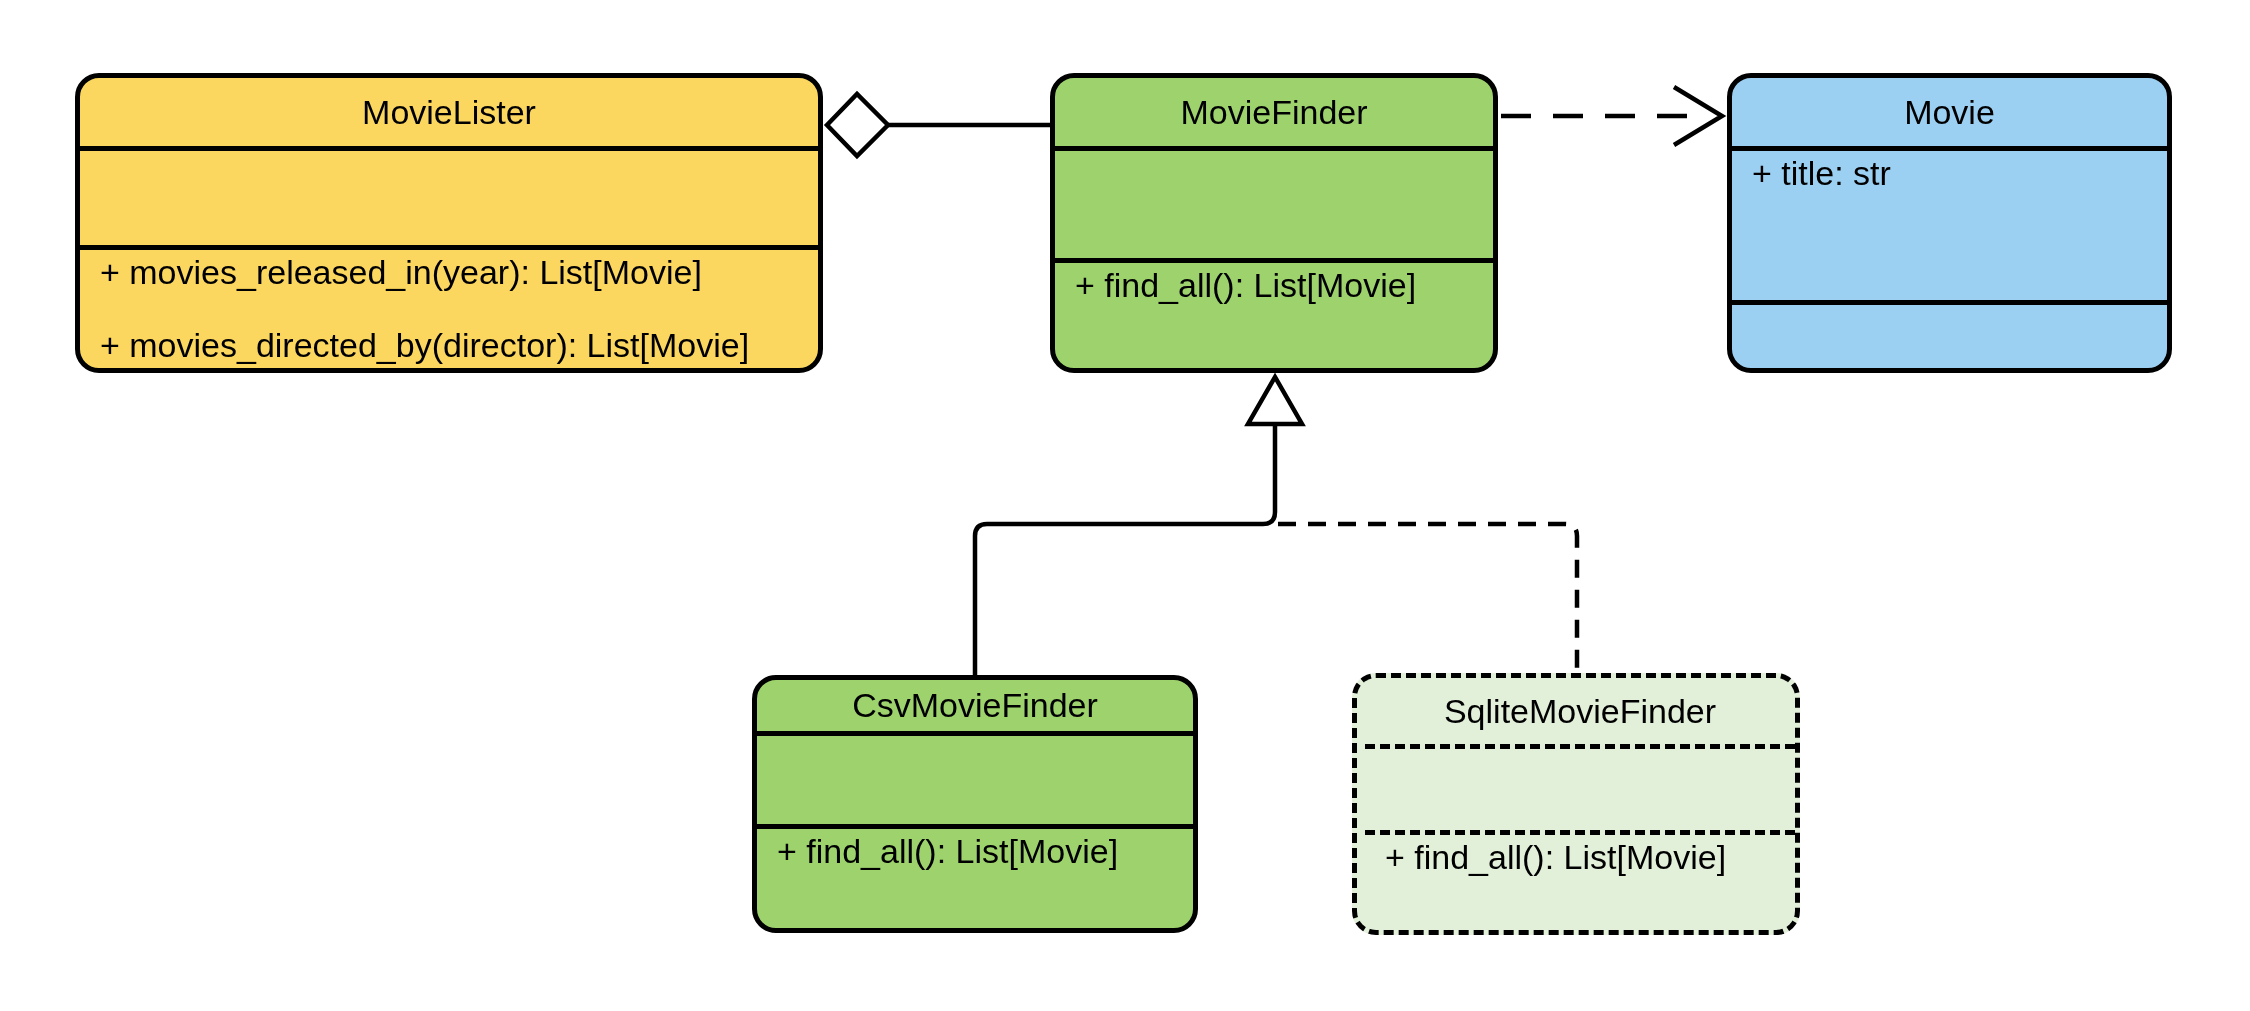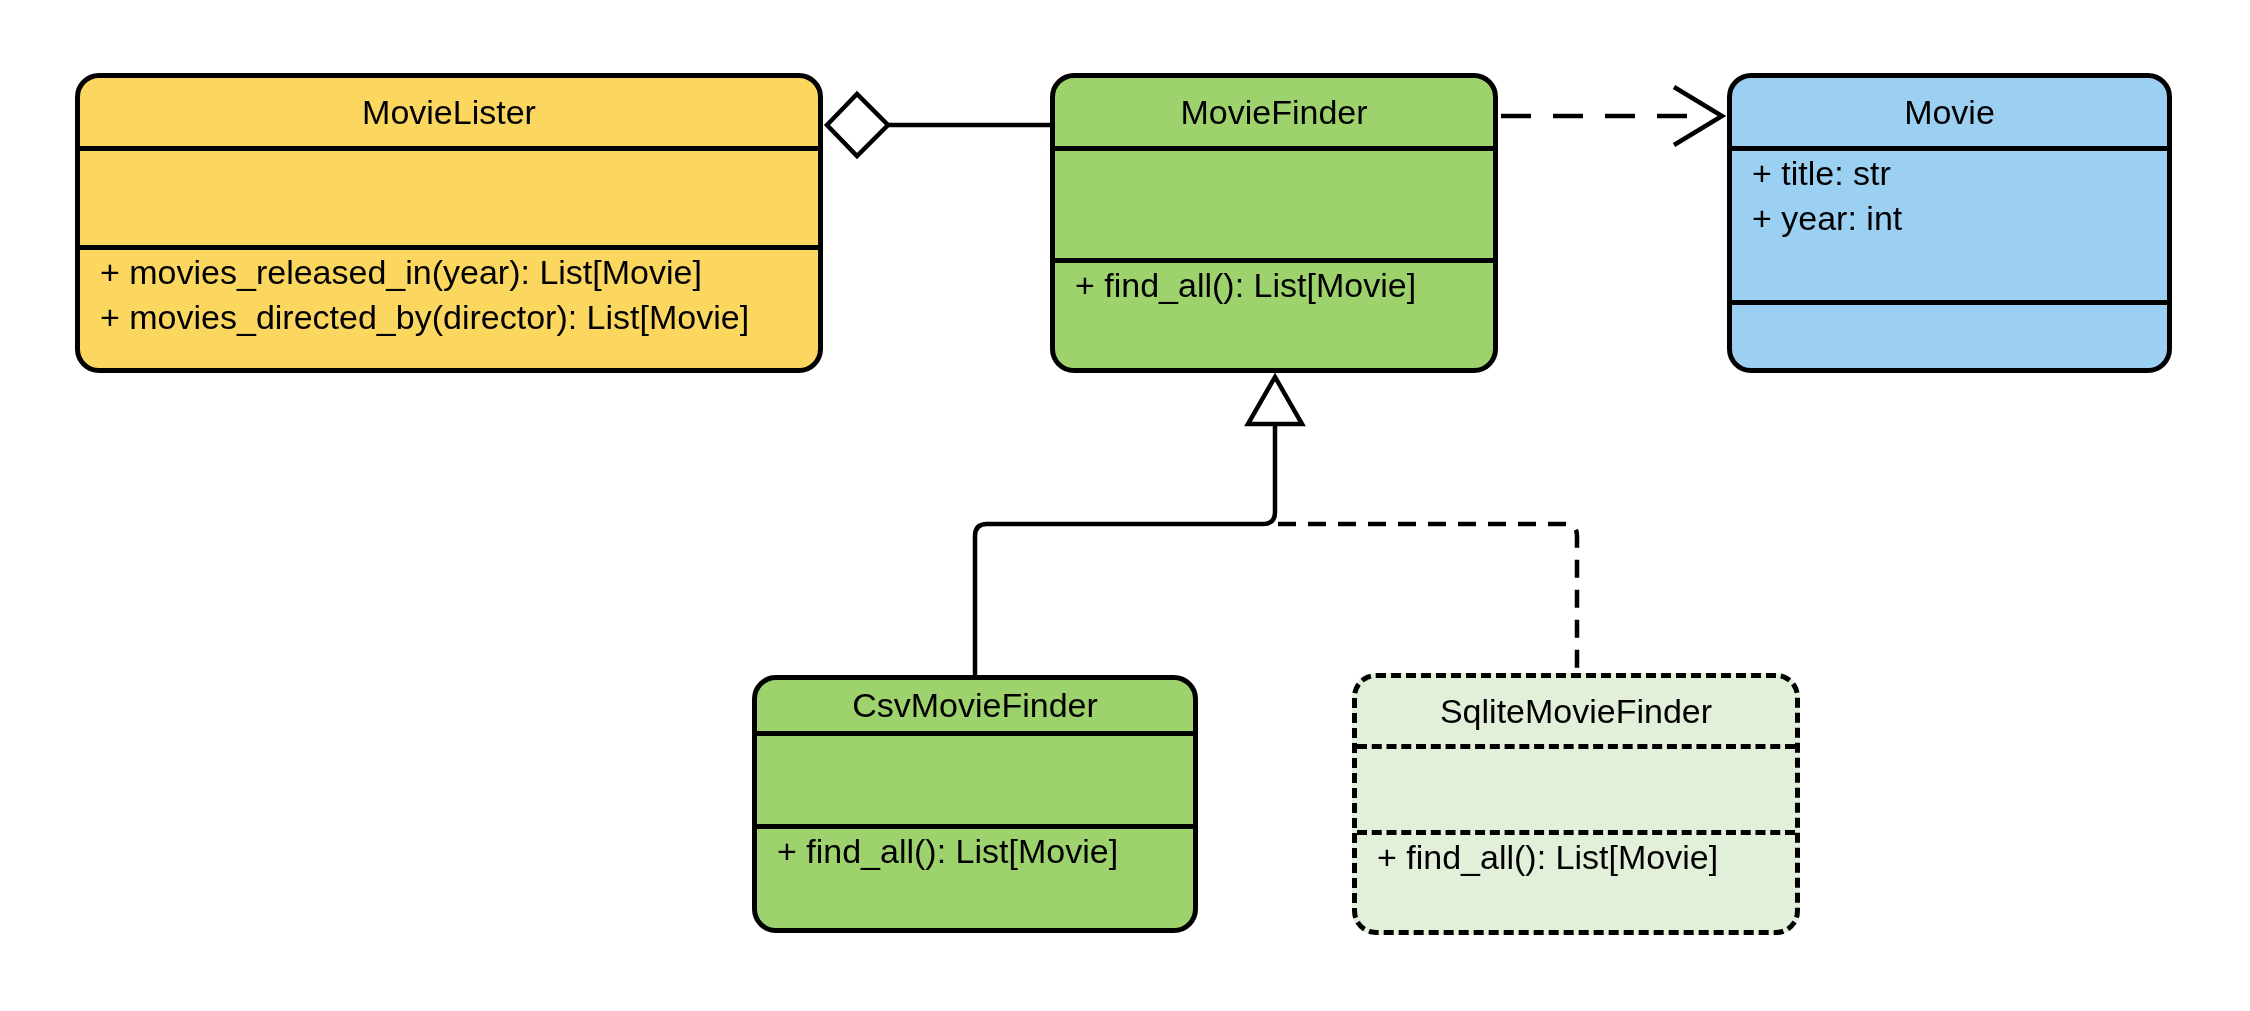--- a/index.html
+++ b/index.html
@@ -19,20 +19,21 @@
   .uml-class {
     position: absolute;
     box-sizing: border-box;
     border: 5px solid #000000;
     border-radius: 24px;
     display: flex;
     flex-direction: column;
   }
   .uml-class.dashed {
     border-style: dashed;
+    padding-left: 8px;
   }
   .compartment {
     box-sizing: border-box;
     flex: 0 0 auto;
   }
   .compartment + .compartment {
     border-top: 5px solid #000000;
   }
   .uml-class.dashed .compartment + .compartment {
     border-top-style: dashed;
@@ -40,21 +41,21 @@
   .title-row {
     display: flex;
     align-items: center;
     justify-content: center;
     font-size: 34px;
     white-space: nowrap;
   }
   .members {
     display: flex;
     flex-direction: column;
-    justify-content: flex-start;
+    justify-content: space-between;
     padding: 0 20px;
     font-size: 34px;
   }
   .methods-compartment {
     flex: 1 1 auto;
   }
   .member {
     line-height: 45px;
     white-space: nowrap;
   }
@@ -92,21 +93,20 @@
       <div class="member">+ find_all(): List[Movie]</div>
     </div>
   </div>
 
   <div class="uml-class" style="left: 1727px; top: 73px; width: 445px; height: 300px; background-color: rgb(156, 208, 242);">
     <div class="compartment title-row" style="height:68px;">
       <span>Movie</span>
     </div>
     <div class="compartment members attributes-compartment" style="height:154px;">
       <div class="member">+ title: str</div>
-      <div class="member">+ year: int</div>
     </div>
     <div class="compartment members methods-compartment"></div>
   </div>
 
   <div class="uml-class" style="left: 752px; top: 675px; width: 446px; height: 258px; background-color: rgb(157, 210, 109);">
     <div class="compartment title-row" style="height:51px;">
       <span>CsvMovieFinder</span>
     </div>
     <div class="compartment members attributes-compartment" style="height:93px;"></div>
     <div class="compartment members methods-compartment">

